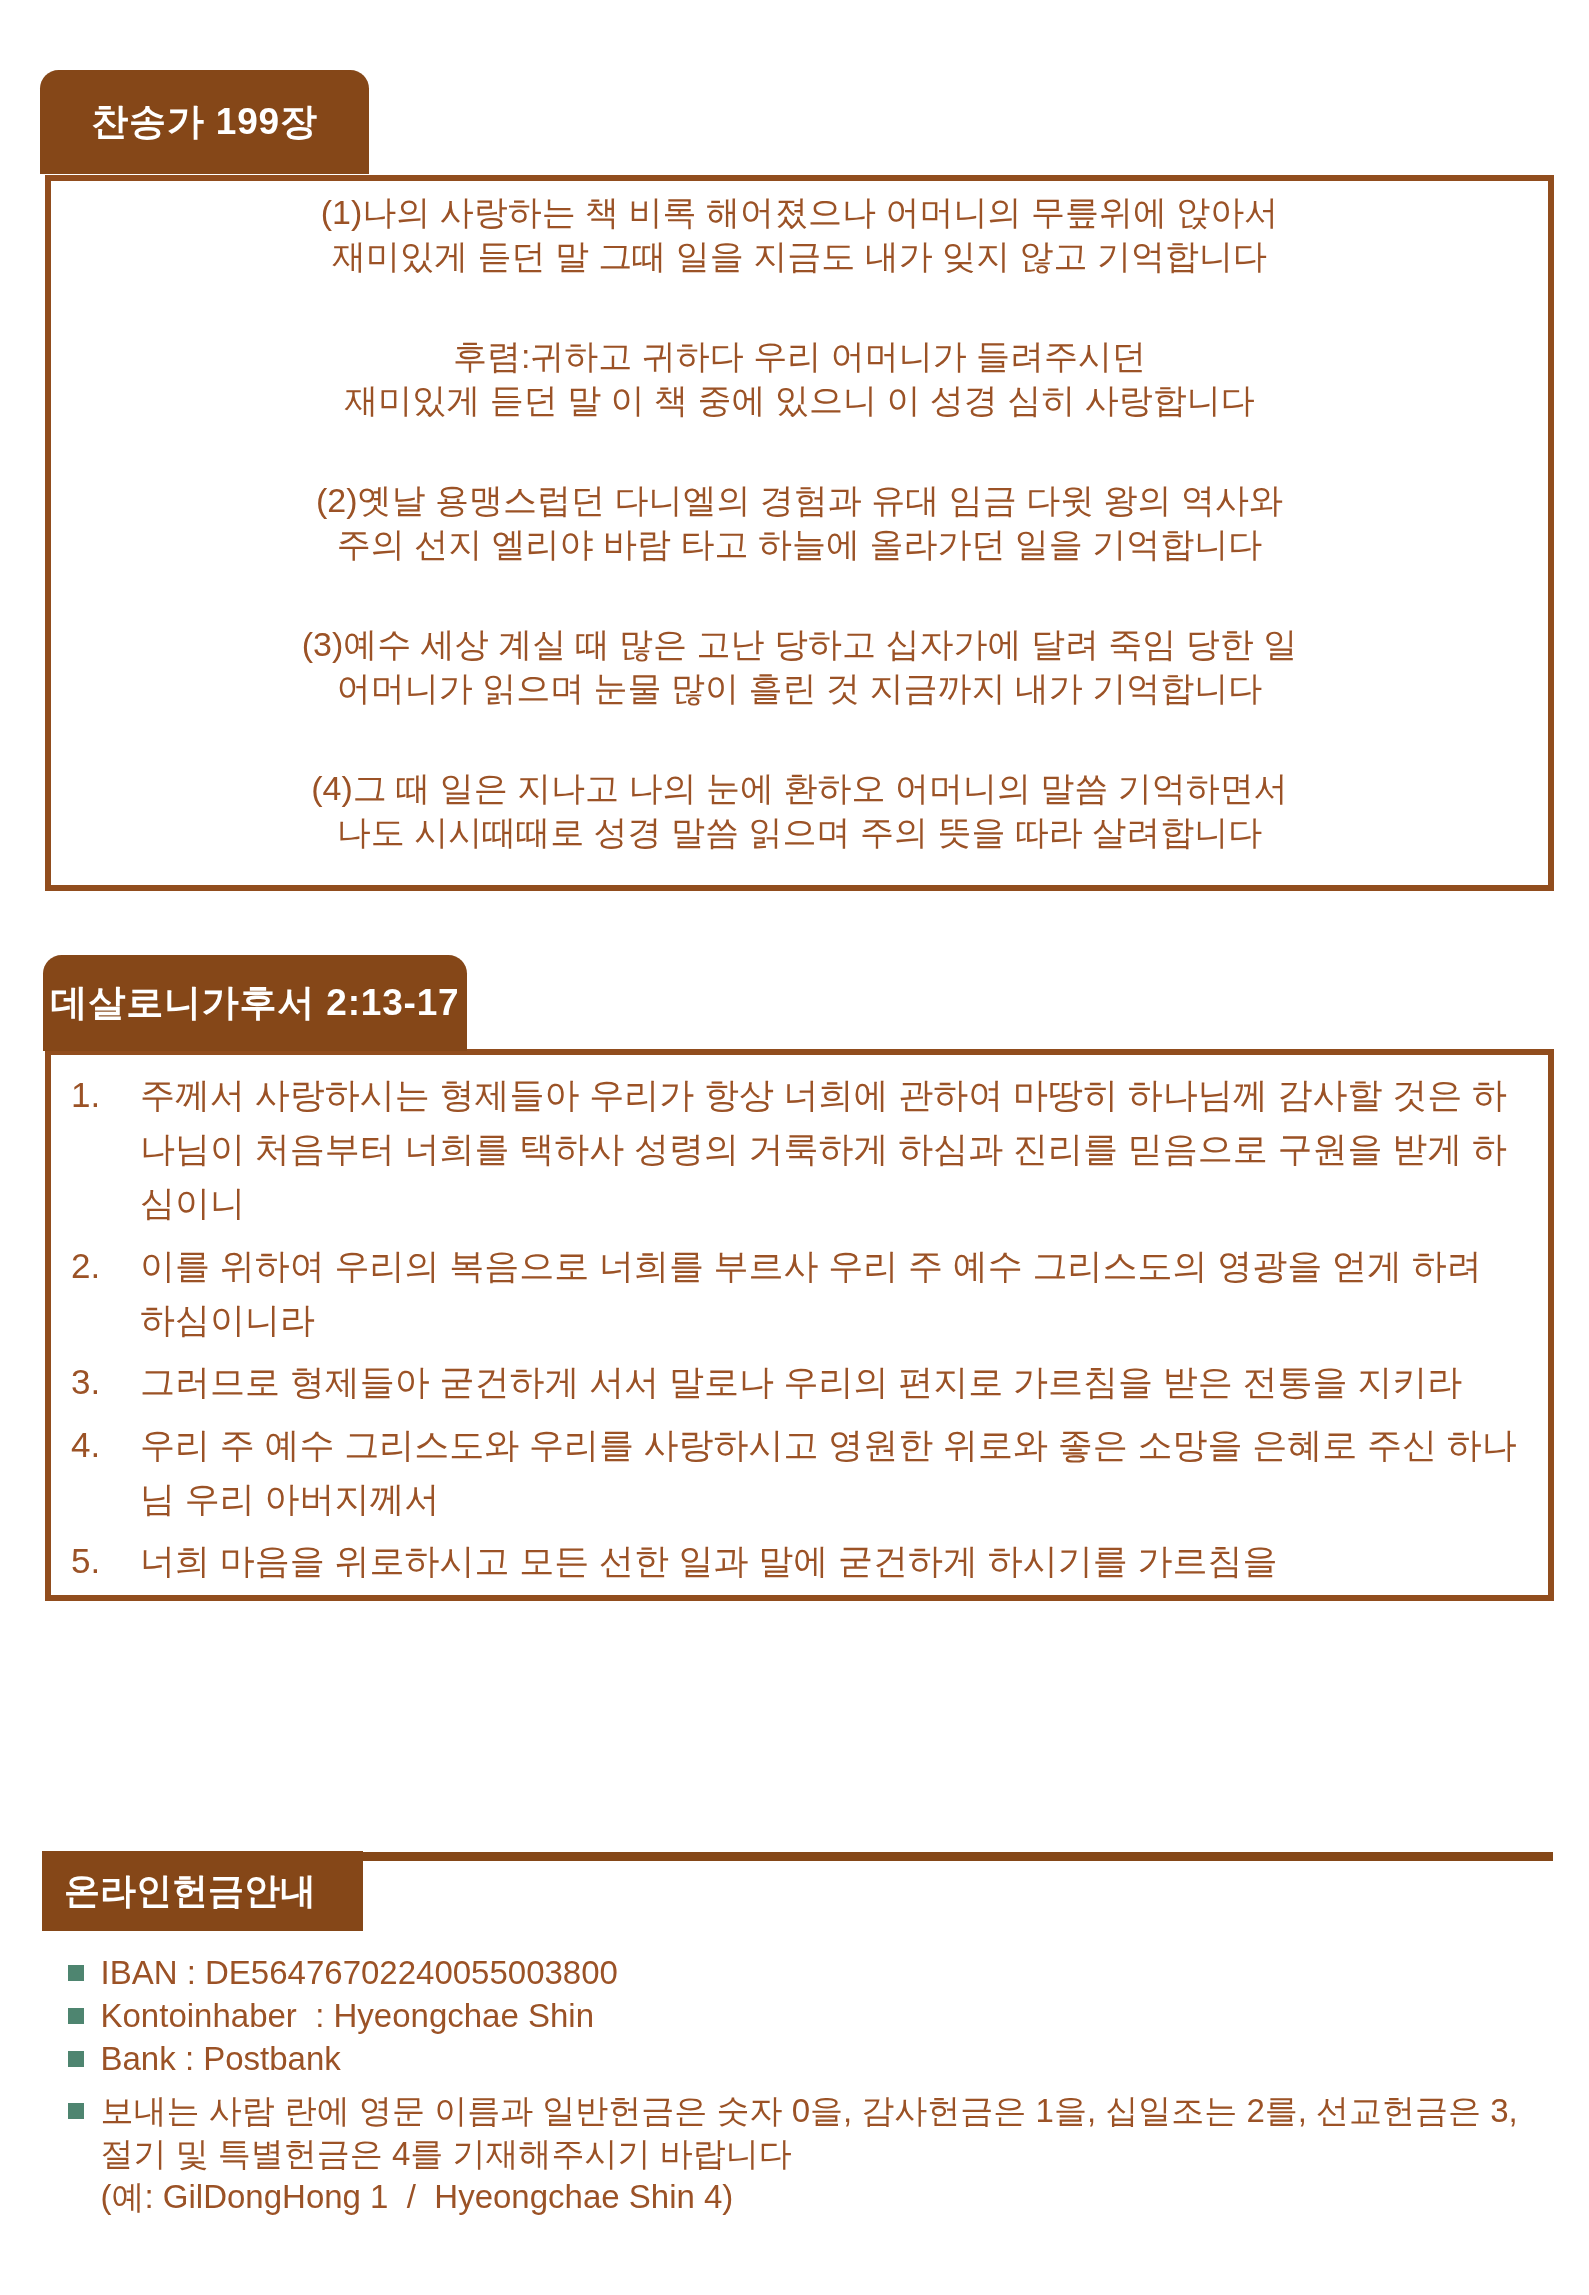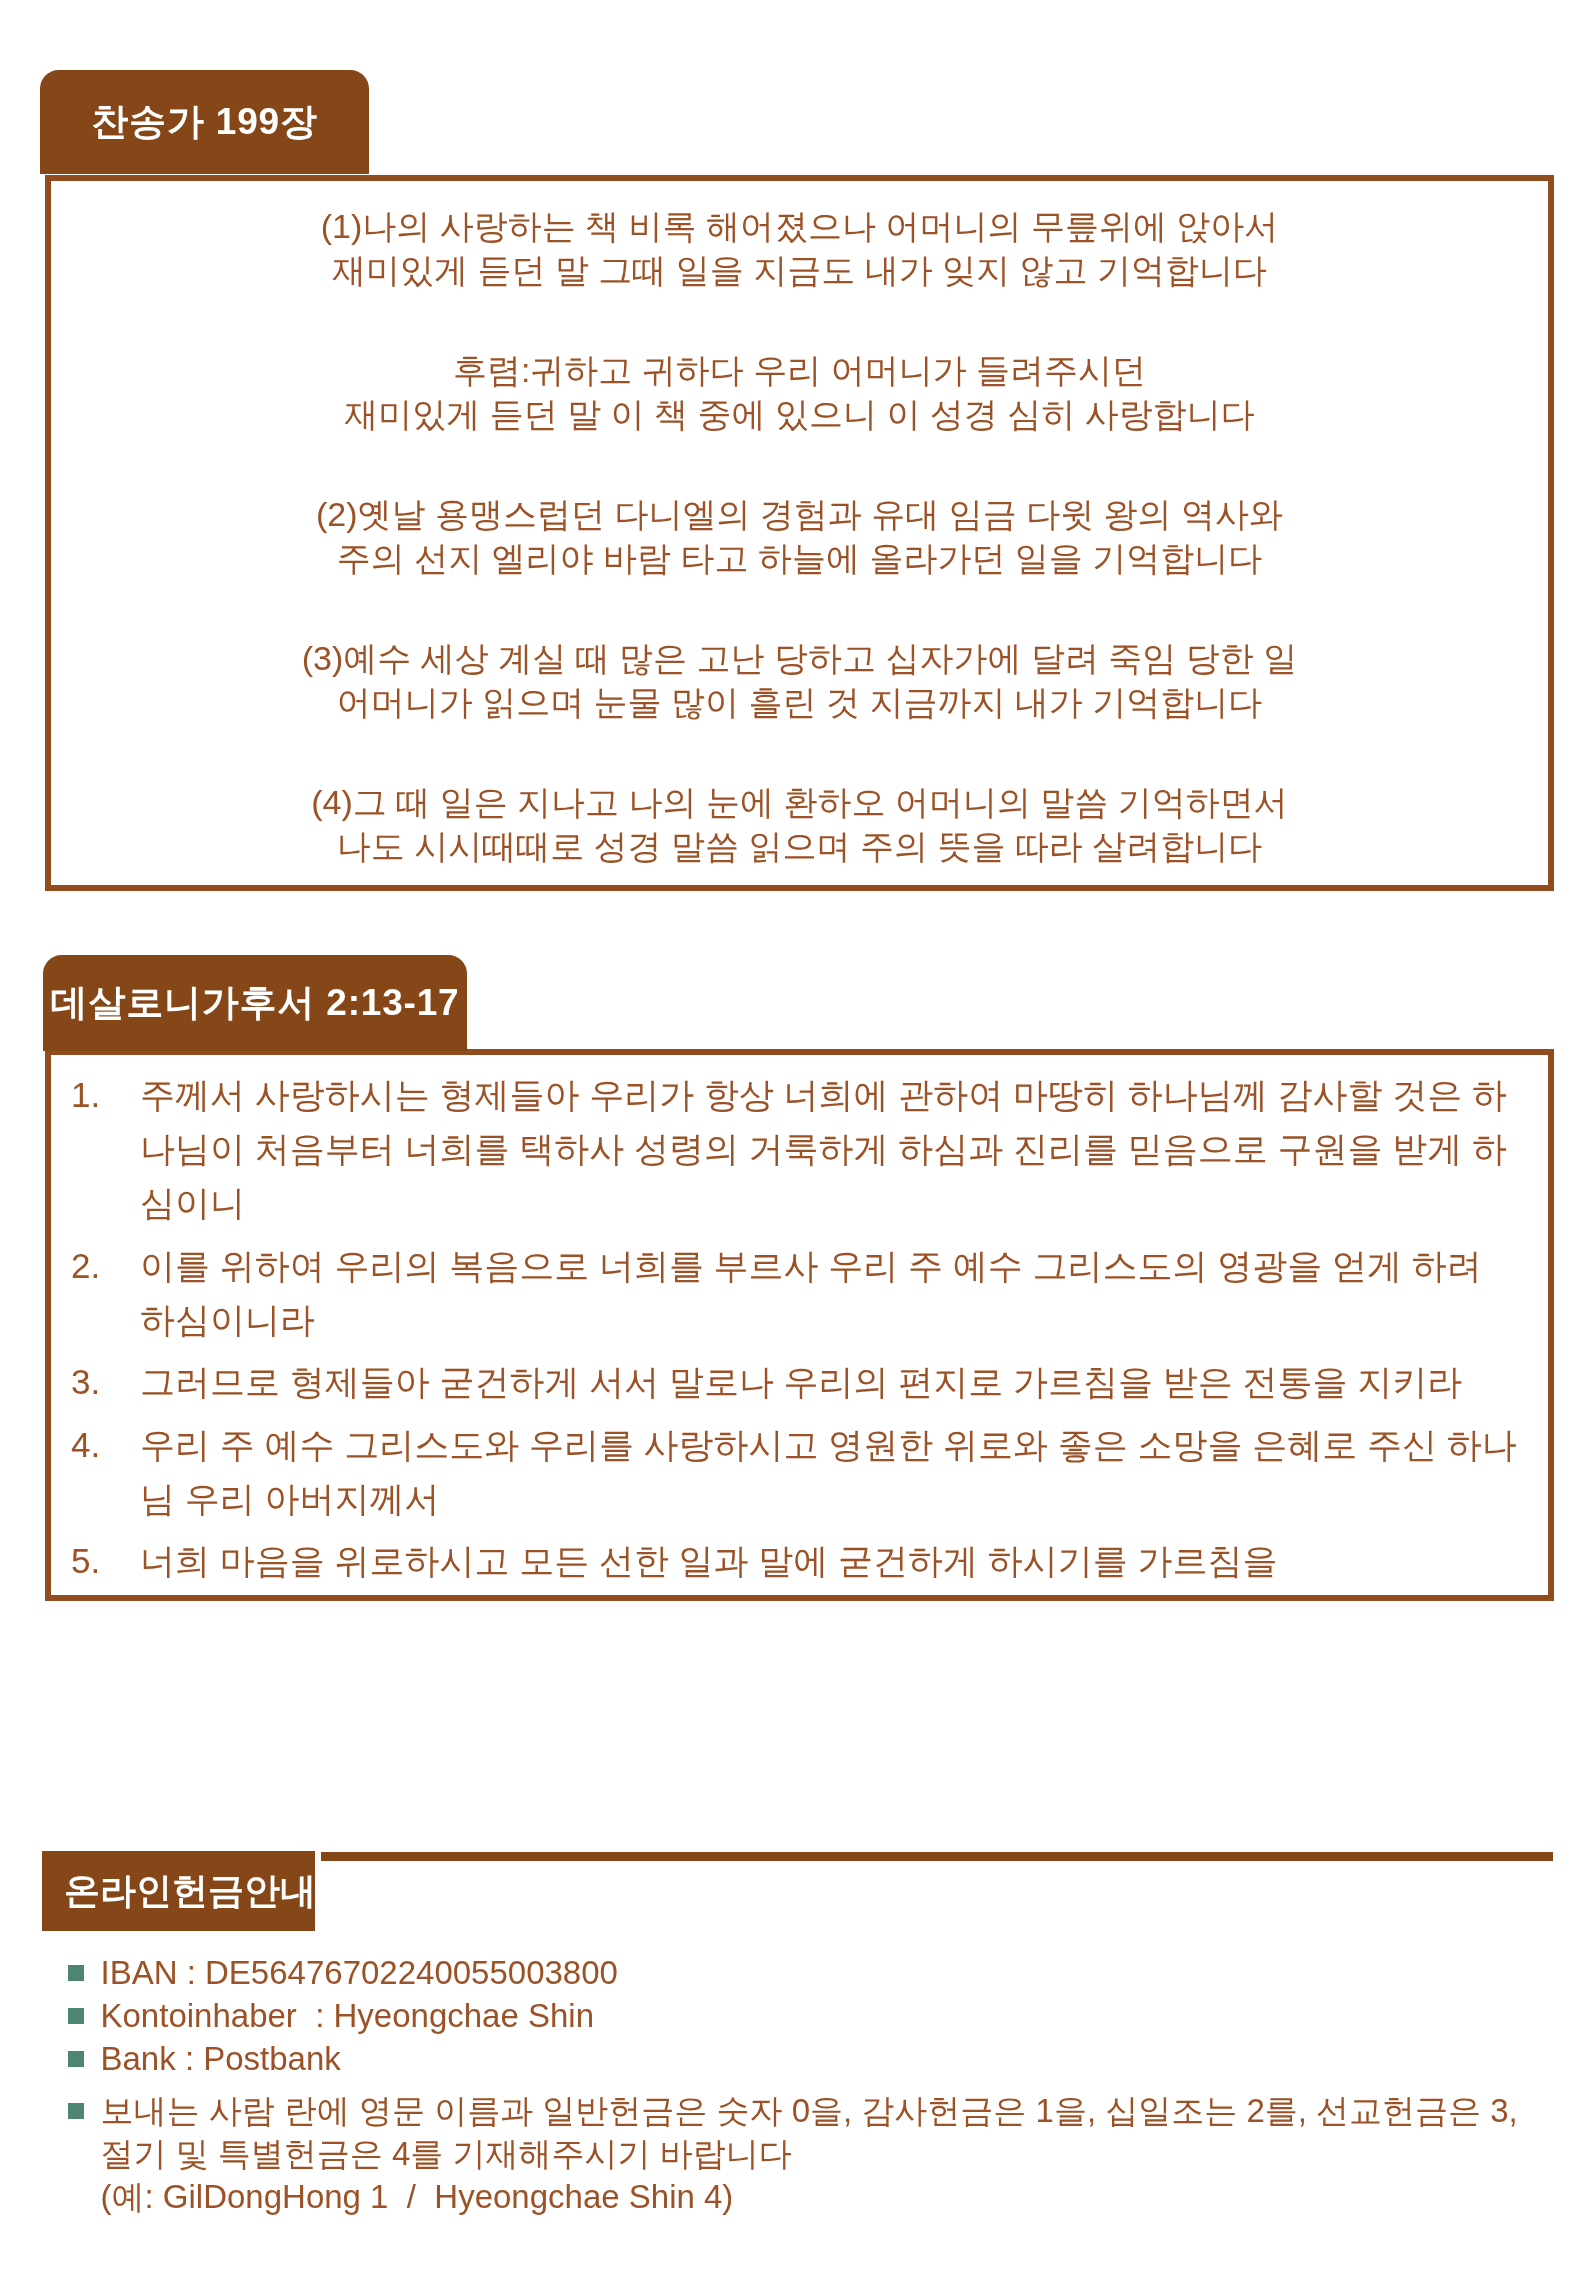--- a/index.html
+++ b/index.html
@@ -35,21 +35,21 @@
     position: absolute;
     border: 6.2px solid #914d1e;
     background: #ffffff;
     box-sizing: border-box;
     z-index: 1;
   }
   .box1 { left: 45px; top: 175px; width: 1509px; height: 716px; }
   .box2 { left: 45px; top: 1049px; width: 1509px; height: 552px; }
 
   
-  .hymn-content { padding-top: 23px; text-align: center; }
+  .hymn-content { padding-top: 9px; text-align: center; }
   .stanza { margin-bottom: 56px; }
   .stanza:last-child { margin-bottom: 14px; }
   .hline {
     font-size: 34px;
     line-height: 44px;
     color: #9b5226;
     white-space: pre-wrap;
   }
 
   
@@ -64,21 +64,21 @@
   .vtext {
     flex: 1;
     font-size: 35px; line-height: 54px;
     color: #9b5226;
     white-space: pre-wrap;
   }
 
   
   .sec3-rect {
     position: absolute;
-    left: 42px; top: 1851px; width: 273px; height: 80px;
+    left: 42px; top: 1851px; width: 321px; height: 80px;
     background: #854718;
     display: flex; align-items: center;
     box-sizing: border-box;
     padding-left: 22px;
     z-index: 2;
   }
   .sec3-rect span {
     color: #ffffff; font-weight: bold; font-size: 36px; white-space: nowrap;
   }
   .sec3-line {

